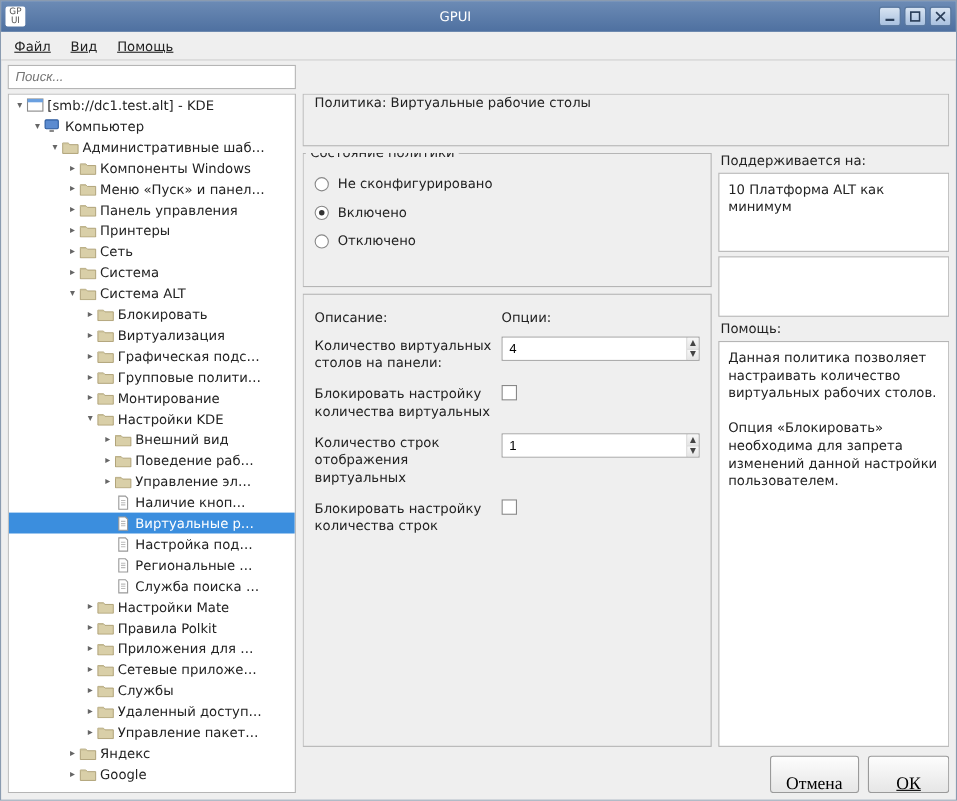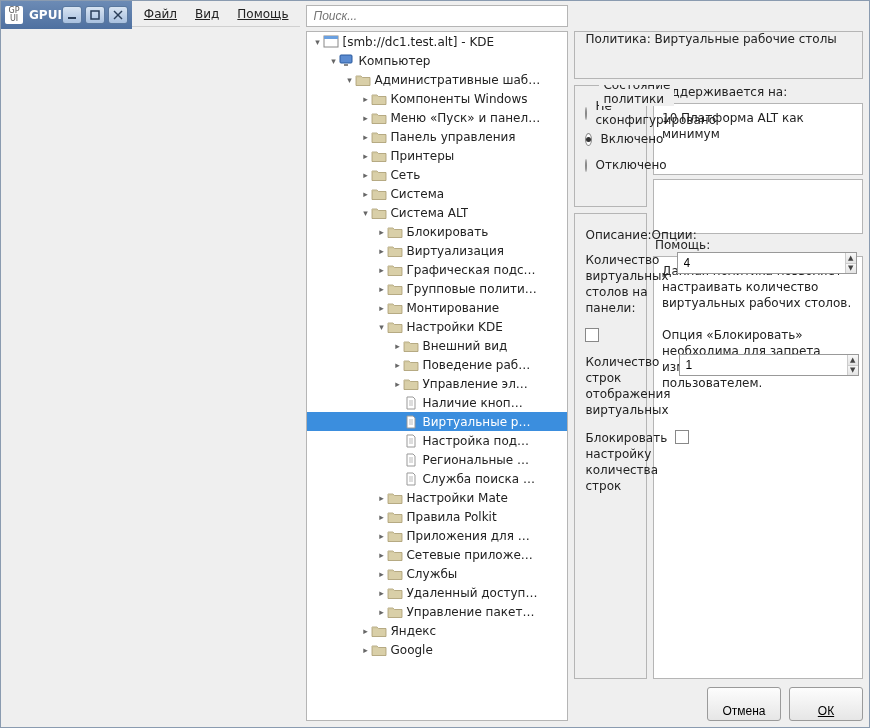--- a/index.html
+++ b/index.html
@@ -1,20 +1,20 @@
 <!DOCTYPE html>
 <html><head>
 <meta charset="utf-8">
 <style>
 * { box-sizing: border-box; margin: 0; padding: 0; }
 body { font-family: "DejaVu Sans", "Liberation Sans", sans-serif; font-size: 12px; background: #e8e8e8; color: #222; }
-.window { width: 870px; height: 728px; display: flex; flex-direction: row; border: 1px solid #8a9bb0; background: #efefef; }
+.window { width: 870px; height: 728px; display: flex; flex-direction: column; border: 1px solid #8a9bb0; background: #efefef; }
 .titlebar { height: 28px; background: linear-gradient(to bottom, #6c8bb5 0%, #4e70a0 100%); display: flex; align-items: center; padding: 0 4px; color: #fff; }
 .titlebar .app-icon { width: 18px; height: 18px; margin-right: 6px; display:flex; align-items:center; justify-content:center; font-size:8px; background:#fff; color:#555; border-radius:2px; line-height:8px; text-align:center; }
-.titlebar .title { flex: 1; font-weight: bold; }
+.titlebar .title { flex: 1; text-align: center; font-weight: normal; }
 .titlebar .winbtns { display: flex; gap: 3px; }
 .titlebar .winbtn { width: 20px; height: 18px; background: linear-gradient(to bottom,#d8e4f2,#a8c0df); border:1px solid #5a789e; border-radius:3px; display:flex; align-items:center; justify-content:center; color:#2a3e59; font-size:11px; cursor:pointer; }
 .menubar { height: 26px; background:#efefef; display:flex; align-items:center; padding:0 4px; gap:2px; border-bottom:1px solid #d0d0d0; }
 .menubar .mitem { padding:3px 8px; cursor:pointer; }
 .menubar .mitem span.underline { text-decoration: underline; }
 .content { flex:1; display:flex; flex-direction:column; padding:4px 6px 6px 6px; gap:4px; overflow:hidden; }
 .search-row { }
 .search { width: 262px; height:22px; border:1px solid #b5b5b5; background:#fff; padding:2px 6px; font-size:12px; color:#888; font-style:italic; }
 .main { flex:1; display:flex; gap:6px; overflow:hidden; }
 .tree-pane { width:262px; border:1px solid #b5b5b5; background:#fff; overflow:auto; }
@@ -22,21 +22,21 @@
 .tree .row.selected { background:#3b8ede; color:#fff; }
 .tree .toggle { width:12px; text-align:center; font-size:9px; color:#666; flex-shrink:0; }
 .tree .icon { width:16px; height:14px; margin-right:3px; flex-shrink:0; display:flex; align-items:center; justify-content:center; }
 .tree .lbl { overflow:hidden; text-overflow:ellipsis; }
 .right-pane { flex:1; display:flex; flex-direction:column; gap:6px; overflow:hidden; }
 .titlebox { border:1px solid #b5b5b5; background:#efefef; height:48px; display:flex; padding:0 10px; }
 .panels { flex:1; display:flex; gap:6px; overflow:hidden; }
 .leftcol { flex:1; display:flex; flex-direction:column; gap:6px; min-width:0; }
 .rightcol { width:210px; display:flex; flex-direction:column; gap:4px; }
 .group { border:1px solid #b5b5b5; background:#efefef; position:relative; padding:14px 10px 10px 10px; }
-.group .legend { position:absolute; top:-8px; left:24px; background:#efefef; padding:0 4px; font-size:12px; }
+.group .legend { position:absolute; top:-8px; left:2px; background:#efefef; padding:0 4px; font-size:12px; }
 .radio-row { display:flex; align-items:center; gap:8px; height:26px; cursor:pointer; }
 .radio { width:13px; height:13px; border:1px solid #888; border-radius:50%; background:#fff; display:flex; align-items:center; justify-content:center; }
 .radio.checked::after { content:""; width:5px; height:5px; background:#333; border-radius:50%; }
 .options-group { flex:1; }
 .opt-head { display:flex; margin-bottom:10px; }
 .opt-head .hcol { flex:1; }
 .opt-head .hcol2 { width:180px; }
 .opt-row { display:flex; align-items:flex-start; margin-bottom:12px; }
 .opt-row .olabel { flex:1; padding-right:8px; line-height:16px; }
 .opt-row .ocontrol { width:180px; }
@@ -45,21 +45,21 @@
 .spinbox .spinbtns { width:16px; display:flex; flex-direction:column; border-left:1px solid #ccc; }
 .spinbox .sbtn { flex:1; background:linear-gradient(to bottom,#f8f8f8,#e4e4e4); display:flex; align-items:center; justify-content:center; font-size:7px; color:#444; cursor:pointer; border-bottom:1px solid #ccc; }
 .spinbox .sbtn:last-child { border-bottom:none; }
 .chk { width:14px; height:14px; border:1px solid #888; background:#fff; cursor:pointer; }
 .sidelabel { font-size:12px; padding-left:2px; }
 .sidebox { border:1px solid #b5b5b5; background:#fff; padding:6px 8px; font-size:12px; line-height:16px; }
 .sidebox.support { height:72px; }
 .sidebox.comment { height:55px; }
 .sidebox.help { flex:1; overflow:auto; }
 .buttons-row { display:flex; justify-content:flex-end; gap:8px; padding-top:2px; }
-.btn { min-width:74px; height:26px; background:linear-gradient(to bottom,#fdfdfd,#e6e6e6); border:1px solid #9a9a9a; border-radius:3px; cursor:pointer; font-size:12px; padding:16px 14px; }
+.btn { min-width:74px; height:26px; background:linear-gradient(to bottom,#fdfdfd,#e6e6e6); border:1px solid #9a9a9a; border-radius:3px; cursor:pointer; font-size:16px; padding:16px 14px;font-family:Liberation Serif, serif; }
 .btn .ul { text-decoration: underline; }
 svg { display:block; }
 </style>
 </head>
 <body>
 
 <div class="window">
 
   <div class="titlebar">
     <div class="app-icon">GP
@@ -478,20 +478,21 @@
                     <input value="4" style="">
                     <div class="spinbtns">
                       <div class="sbtn">▲</div>
                       <div class="sbtn">▼</div>
                     </div>
                   </div>
                 </div>
               </div>
 
               <div class="opt-row">
+                <div class="olabel">Блокировать настройку количества виртуальных</div>
                 <div class="ocontrol">
                     <div class="chk"></div>
                   </div>
               </div>
 
               <div class="opt-row">
                 <div class="olabel">Количество строк отображения виртуальных</div>
                 <div class="ocontrol">
                   <div class="spinbox">
                     <input value="1" style="">

